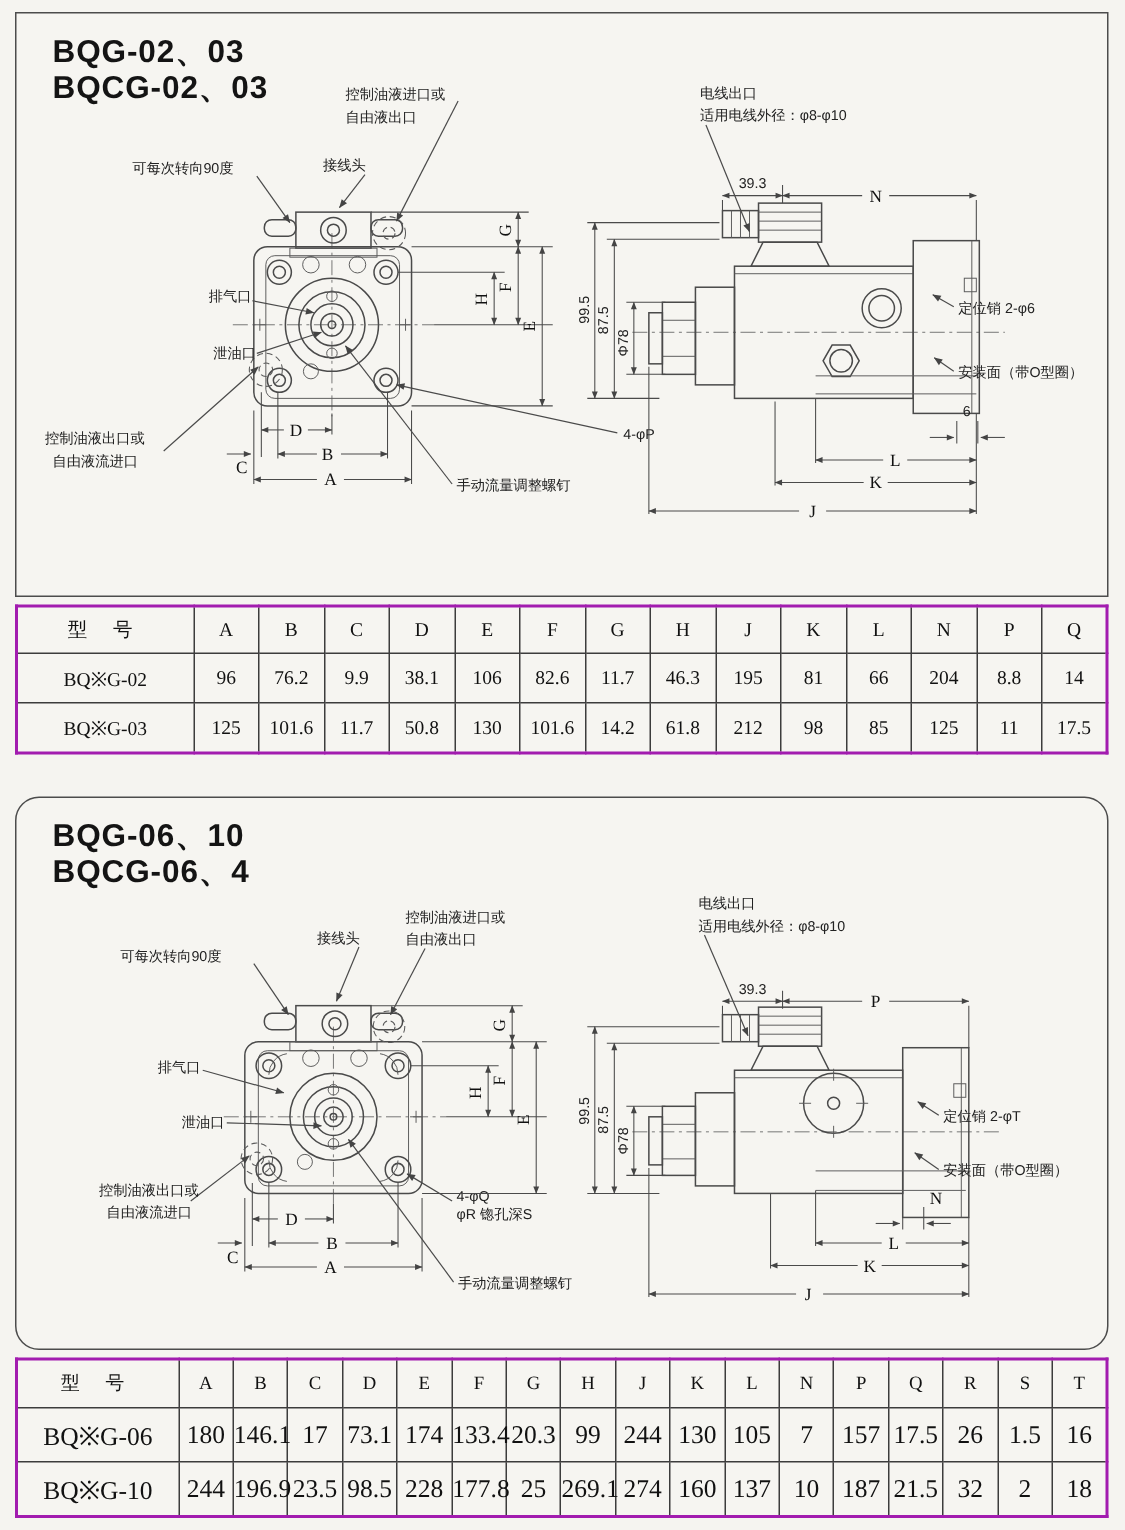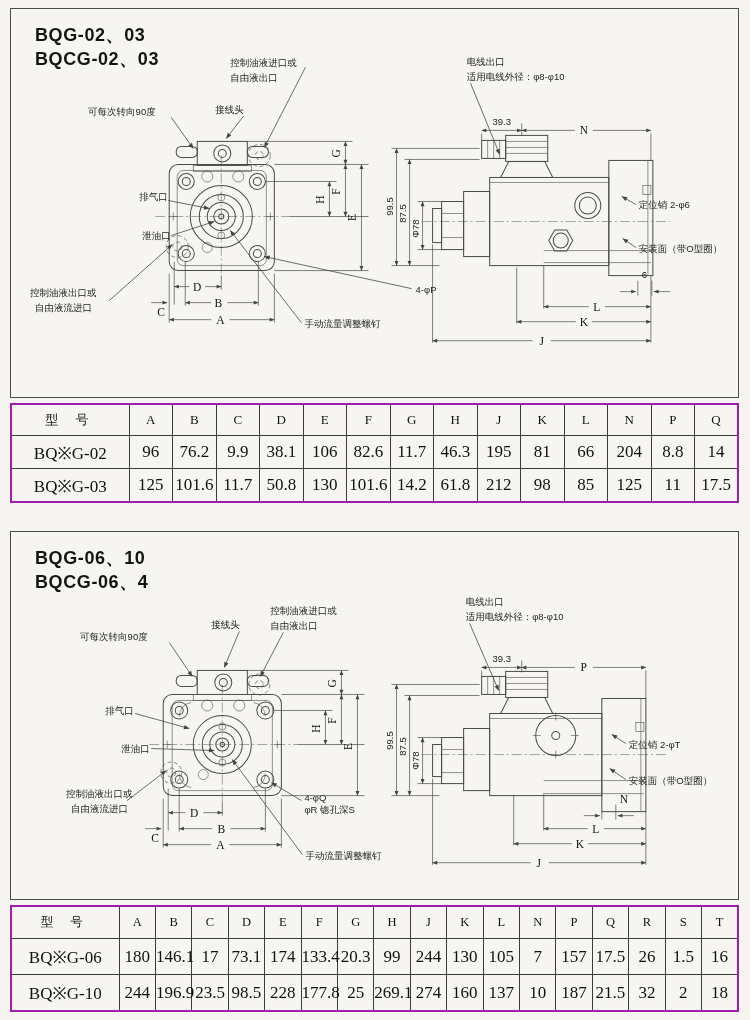--- a/index.html
+++ b/index.html
@@ -1,36 +1,36 @@
 <!DOCTYPE html>
 <html><head>
 <meta charset="utf-8">
 <style>
   html,body{margin:0;padding:0;}
   body{width:750px;height:1020px;position:relative;background:#f5f4f0;font-family:"Liberation Sans",sans-serif;overflow:hidden;}
   .panel{position:absolute;left:10px;width:729px;border:1.5px solid #4c4c4c;box-sizing:border-box;background:#f6f5f1;}
   .panel svg{display:block;width:100%;height:100%;}
-  .ptitle{position:absolute;left:24px;top:14px;color:#141414;font-size:18px;font-weight:bold;letter-spacing:.6px;line-height:24px;}
+  .ptitle{position:absolute;left:24px;top:14px;color:#141414;font-size:21px;font-weight:bold;letter-spacing:.6px;line-height:24px;}
   
   .ln{fill:none;stroke:#4a4a4a;stroke-width:1;}
   .thin{fill:none;stroke:#5a5a5a;stroke-width:.65;}
   .dash{fill:none;stroke:#5a5a5a;stroke-width:.7;stroke-dasharray:4 2.5;}
   .cl{fill:none;stroke:#6a6a6a;stroke-width:.6;stroke-dasharray:10 3 2 3;}
   .dim{fill:none;stroke:#4a4a4a;stroke-width:.7;}
   .ld{fill:none;stroke:#4a4a4a;stroke-width:.8;}
   text.cn{font-size:9.5px;fill:#222;font-family:"Liberation Sans",sans-serif;}
   text.dl{font-size:11.5px;fill:#111;font-family:"Liberation Serif",serif;}
   text.nm{font-size:9.5px;fill:#222;font-family:"Liberation Sans",sans-serif;}
   
   table.dimtable{position:absolute;left:10px;width:729px;border-collapse:collapse;table-layout:fixed;border:2px solid #a21caf;background:#f6f5f1;}
   table.dimtable th,table.dimtable td{border:1.2px solid #3c3c3c;text-align:center;vertical-align:middle;padding:0;font-family:"Liberation Serif",serif;font-weight:normal;color:#111;}
   #table1{top:403px;}
   #table2{top:905px;}
   #table1 th{height:30px;font-size:13px;}
-  #table1 td{height:32px;font-size:17px;margin-left:48px;}
+  #table1 td{height:32px;font-size:13px;margin-left:48px;}
   #table2 th{height:31px;font-size:12.5px;}
   #table2 td{height:35px;font-size:17px;}
   th.model{letter-spacing:7px;}
 </style>
 </head>
 <body>
 
 <div class="panel" id="panel1" style="top:8px;height:390px;">
   <div class="ptitle">
     <div>BQG-02、03</div>
@@ -292,21 +292,21 @@
     <td>212</td>
     <td>98</td>
     <td>85</td>
     <td>125</td>
     <td>11</td>
     <td>17.5</td>
   </tr>
 </tbody>
   </table>
 
-<div class="panel" id="panel2" style="top:531px;height:369px;">
+<div class="panel" id="panel2" style="top:531px;height:369px;border-radius:16px;">
   <div class="ptitle">
     <div>BQG-06、10</div>
     <div>BQCG-06、4</div>
   </div>
   <svg viewBox="0 0 726 366">
 
     <g>
       <line class="cl" x1="138" y1="212" x2="286" y2="212"></line>
       <line class="cl" x1="211" y1="152" x2="211" y2="272"></line>
       <rect class="ln" x="152" y="162" width="118" height="101" rx="9"></rect>

